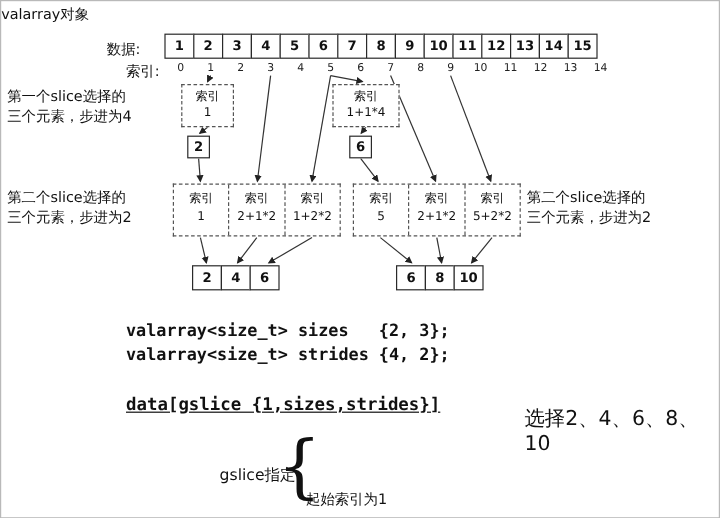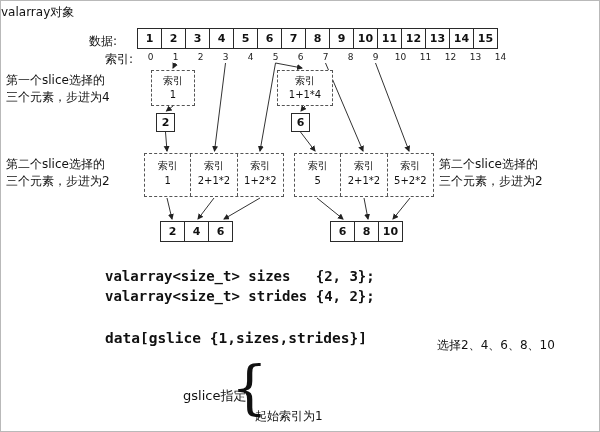--- a/index.html
+++ b/index.html
@@ -28,22 +28,22 @@
     font-size:11px;font-weight:bold;background:#fff;box-sizing:border-box;
   }
   .group{display:flex;border:1px dashed #555;box-sizing:border-box;background:#fff;}
   .gcol{flex:1;text-align:center;font-size:10px;line-height:15px;padding-top:4px;}
   .gcol + .gcol{border-left:1px dashed #555;}
   .sidelabel{font-size:12px;line-height:17px;}
   .code{
     font-family:"DejaVu Sans Mono","Liberation Mono",monospace;
     font-weight:bold;font-size:14px;white-space:pre;
   }
-  .code-big{font-size:14.5px;}
-  .plain{font-size:12px;text-align:right;}
+  .code-big{font-size:14.5px;text-decoration:underline;}
+  .plain{font-size:17px;}
   .notelabel{font-size:13px;margin-left:16px;}
   .brace{font-family:"DejaVu Serif","Liberation Serif",serif;font-size:58px;line-height:58px;font-weight:normal;}
   .notelines div{font-size:12px;line-height:15px;white-space:nowrap;margin-top:48px;}
   svg{position:absolute;left:0;top:0;pointer-events:none;}
 </style>
 </head>
 <body>
 
 <div class="stage">
 

